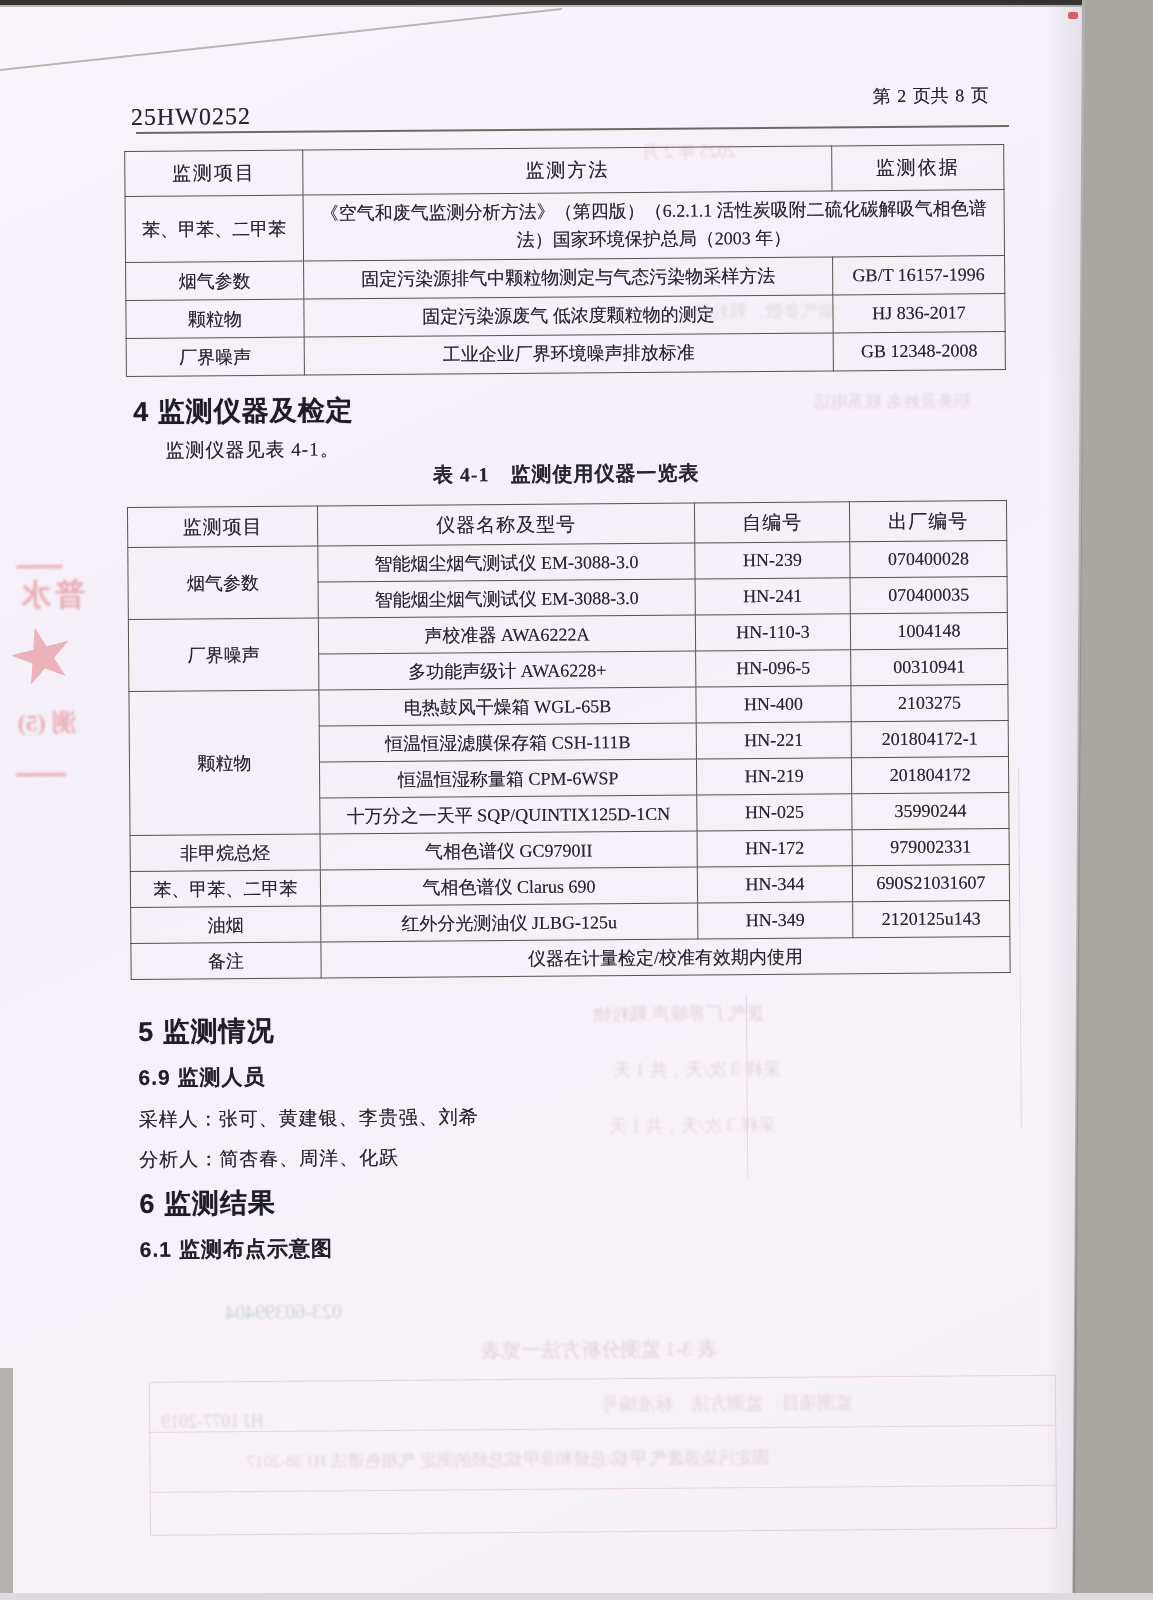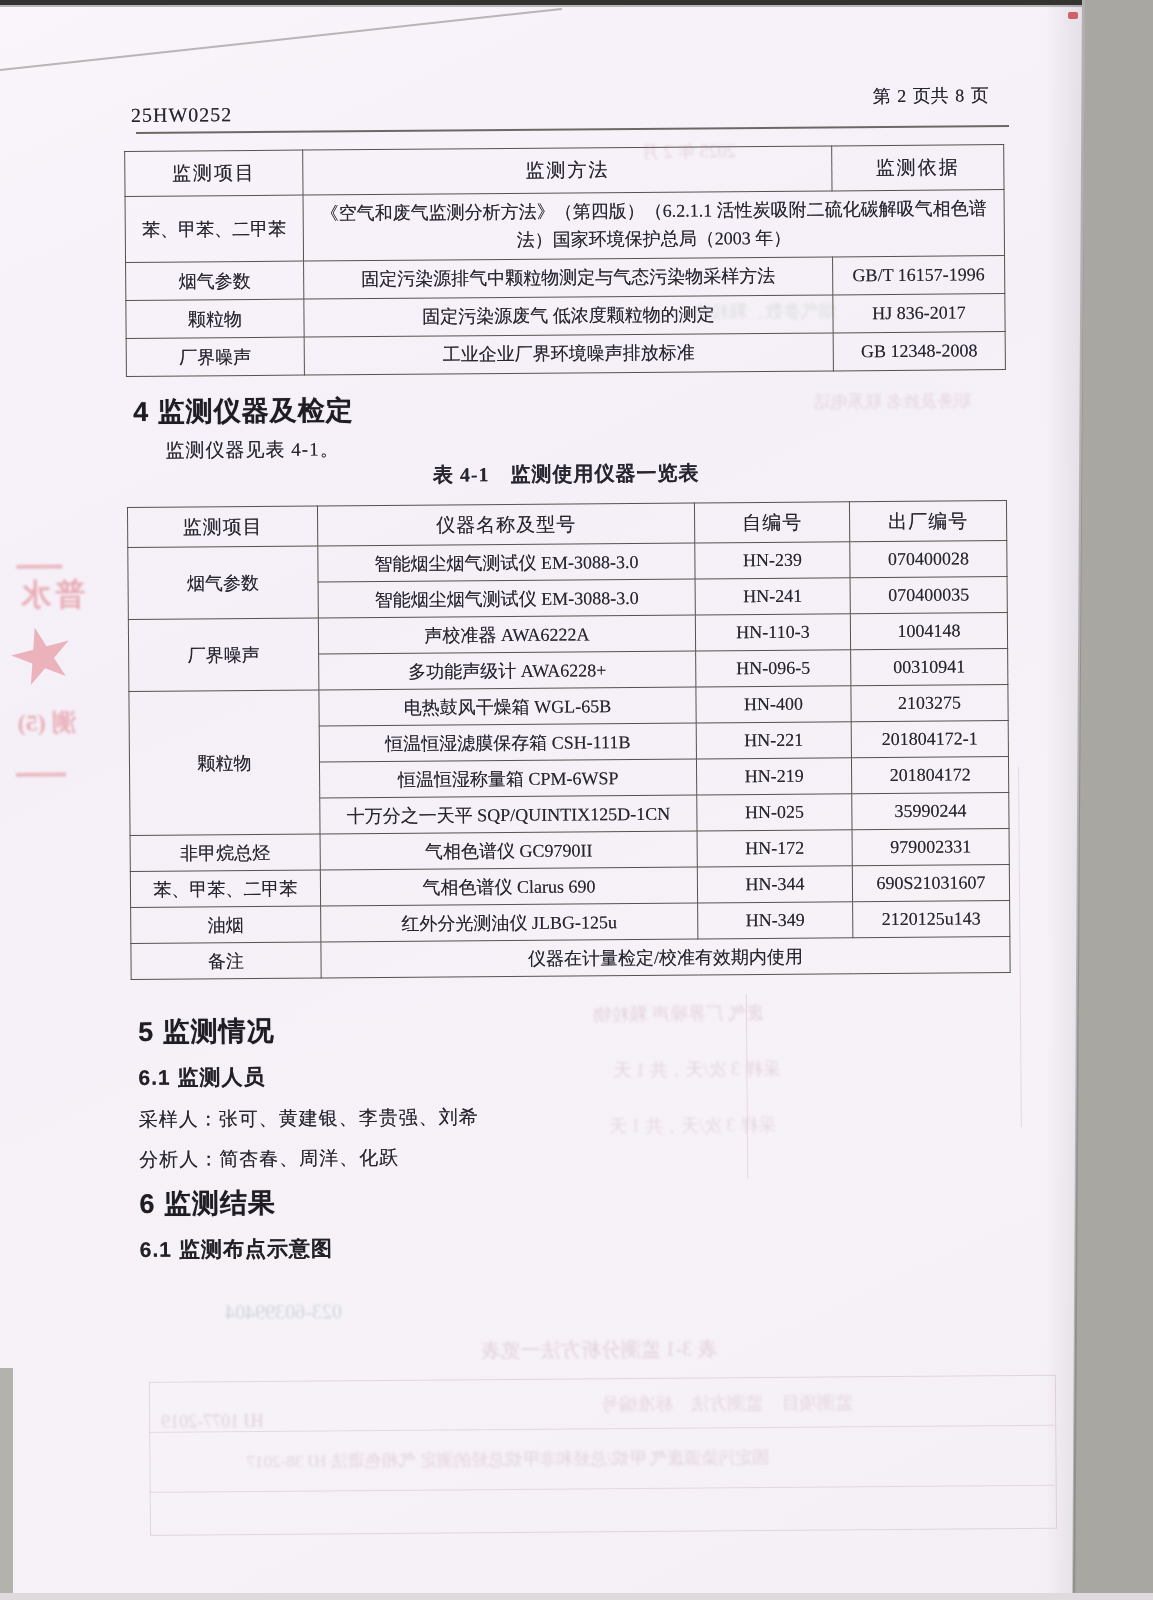--- a/index.html
+++ b/index.html
@@ -25,21 +25,21 @@
   .scan-bottomleft{position:absolute;left:0;top:1368px;width:13px;height:232px;background:#b3b2ac;}
   .scan-bottom{position:absolute;left:0;top:1593px;width:1153px;height:7px;background:#dedade;}
   .red-speck{position:absolute;left:1068px;top:12px;width:10px;height:7px;background:rgba(202,62,72,.8);
     border-radius:2px;filter:blur(.6px);}
   .edge-shade{position:absolute;top:0;right:68px;width:40px;height:1600px;
     background:linear-gradient(to left,rgba(60,55,65,.10),rgba(60,55,65,0));}
 
   
   #content{position:absolute;inset:0;transform:rotate(-.45deg);transform-origin:55% 0;}
 
-  .docnum{position:absolute;left:130px;top:100px;font-size:20px;letter-spacing:1px;
+  .docnum{position:absolute;left:130px;top:100px;font-size:24px;letter-spacing:1px;
     text-shadow:0 0 .6px rgba(40,38,46,.6);}
   .pagenum{position:absolute;left:845px;top:86px;width:170px;font-size:18px;text-align:center;
     word-spacing:2px;text-shadow:0 0 .6px rgba(40,38,46,.6);}
   .headrule{position:absolute;left:135px;top:128px;width:873px;height:2px;background:#6b6964;}
 
   table{border-collapse:collapse;table-layout:fixed;background:transparent;}
   td,th{border:1.5px solid #56534c;text-align:center;vertical-align:middle;
     font-weight:normal;padding:1px 6px;font-size:18px;
     text-shadow:0 0 .6px rgba(40,38,46,.55);overflow:hidden;}
   .t1{position:absolute;left:123px;top:147px;width:879px;}
@@ -232,21 +232,21 @@
             <td class="c-no">2120125u143</td>
           </tr>
           <tr>
             <td class="c-item">备注</td>
             <td class="c-note" colspan="3">仪器在计量检定/校准有效期内使用</td>
           </tr>
         </tbody>
     </table>
 
     <div class="h1" style="top:1010px;">5 监测情况</div>
-    <div class="h2" style="top:1060px;">6.1 监测人员</div>
+    <div class="h2" style="top:1060px;">6.9 监测人员</div>
     <div class="bodyline" style="top:1103px;">采样人：张可、黄建银、李贵强、刘希</div>
     <div class="bodyline" style="top:1143px;">分析人：简杏春、周洋、化跃</div>
 
     <div class="h1" style="top:1182px;">6 监测结果</div>
     <div class="h2" style="top:1232px;">6.1 监测布点示意图</div>
 
   </div>
 
   <div class="scan-topbar"></div>
   <div class="scan-topbar2"></div>

